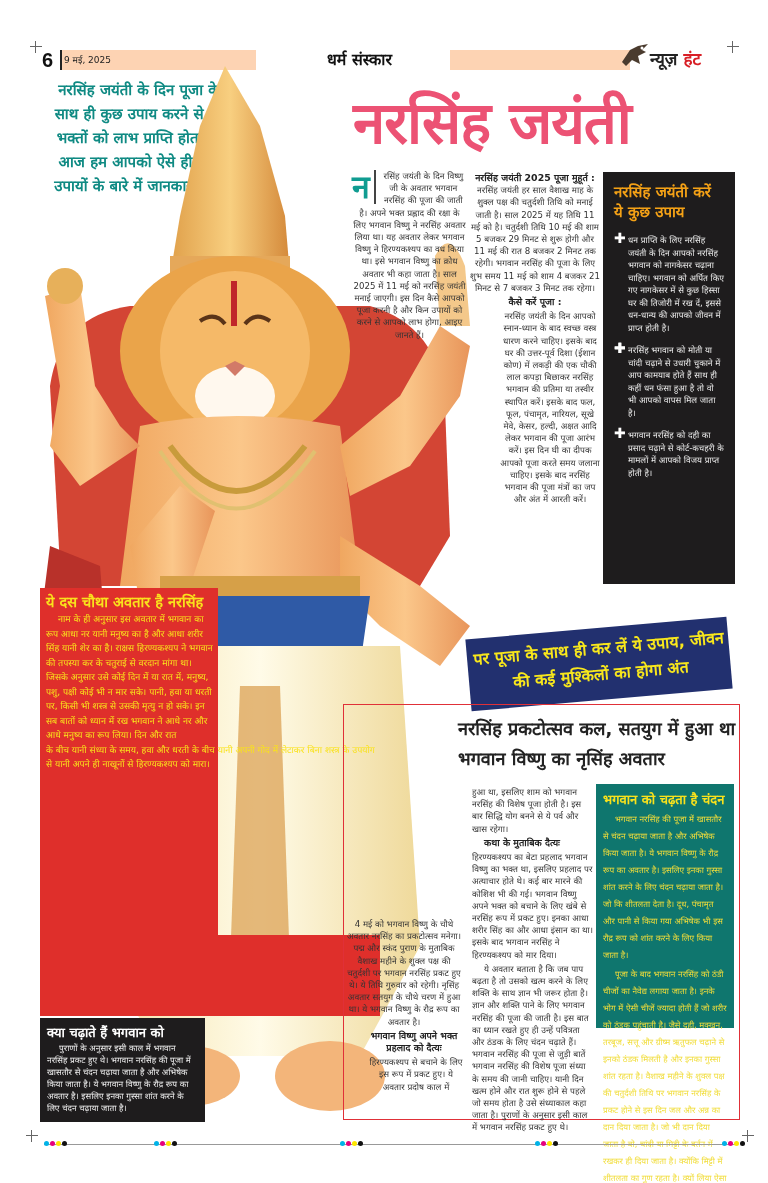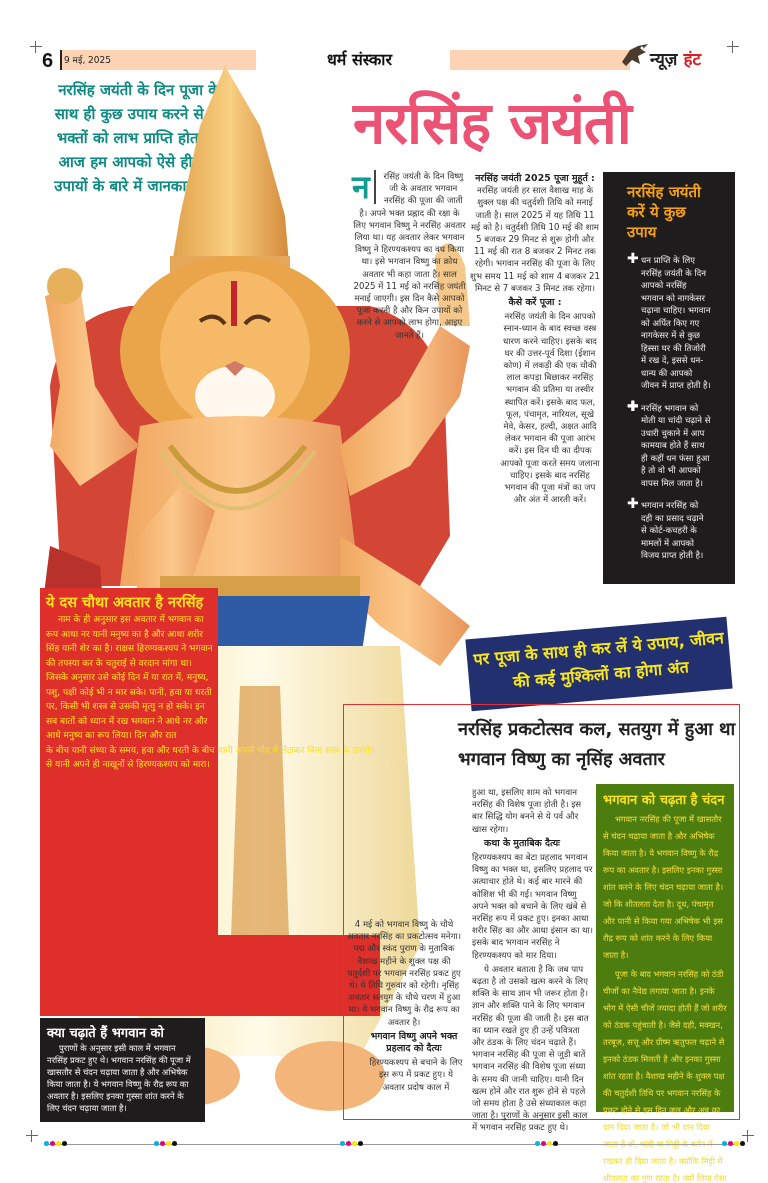--- a/index.html
+++ b/index.html
@@ -33,21 +33,21 @@
   
   .deity { position: absolute; left: 40px; top: 66px; width: 430px; height: 1060px; }
 
   
   .col { position: absolute; font-size: 8.6px; line-height: 12.2px; color: #333; }
   .col p { margin-bottom: 2px; }
   .col .hd { font-weight: bold; color: #222; font-size: 9.4px; }
   .dropcap { float: left; font: bold 32px "DejaVu Sans", sans-serif; color: #109c91; line-height: 34px; margin-right: 4px; border-right: 2px solid #444; padding-right: 4px; }
 
   
-  .blackbox { position: absolute; left: 603px; top: 172px; width: 132px; height: 412px; background: #1e1c1d; padding: 10px 24px; }
+  .blackbox { position: absolute; left: 603px; top: 172px; width: 132px; height: 412px; background: #1e1c1d; padding: 10px 11px; }
   .blackbox .bh { font: bold 15px "DejaVu Sans", sans-serif; color: #f4a116; line-height: 20px; margin-bottom: 12px; }
   .blackbox .it { position: relative; padding-left: 14px; font-size: 8.5px; line-height: 12.5px; color: #eee; margin-bottom: 10px; }
   .blackbox .it .pl { position: absolute; left: 0; top: -2px; font-size: 14px; color: #fff; font-weight: bold; }
 
   
   .banner { position: absolute; left: 468px; top: 628px; width: 262px; height: 72px; background: #22306f; transform: rotate(-5deg); transform-origin: center; }
   .banner .bt { position: absolute; left: 6px; top: 8px; width: 252px; text-align: center; font: bold 16px "DejaVu Sans", sans-serif; color: #f8e71c; line-height: 26px; }
 
   
   .redbox { position: absolute; left: 343px; top: 704px; width: 397px; height: 416px; border: 1px solid #e03038; }
@@ -60,21 +60,21 @@
   .redleft-txt .rh { font: bold 14.5px "DejaVu Sans", sans-serif; color: #f9e21c; line-height: 20px; }
   .redleft-txt .rb { font-size: 9px; color: #f9e21c; line-height: 14.5px; }
   .redleft-txt .narrow { width: 168px; }
 
   
   .blk2 { position: absolute; left: 40px; top: 1018px; width: 165px; height: 104px; background: #1e1c1d; padding: 6px 7px; }
   .blk2 .h { font: bold 13px "DejaVu Sans", sans-serif; color: #fff; line-height: 18px; }
   .blk2 .b { font-size: 8.4px; color: #eee; line-height: 12px; }
 
   
-  .blk3 { position: absolute; left: 596px; top: 784px; width: 138px; height: 328px; background: #4d7c0f; padding: 7px 7px; }
+  .blk3 { position: absolute; left: 596px; top: 784px; width: 138px; height: 244px; background: #0f766e; padding: 7px 7px; }
   .blk3 .h { font: bold 13px "DejaVu Sans", sans-serif; color: #f9e21c; line-height: 18px; margin-bottom: 2px; }
   .blk3 .b { font-size: 8.3px; color: #f1dd3a; line-height: 17px; margin-bottom: 2px; }
 
   
   .regline { position: absolute; left: 44px; top: 1144px; width: 694px; height: 1px; background: #999; }
   .reg { position: absolute; top: 1141px; height: 7px; display: flex; gap: 0; }
   .reg span { width: 5px; height: 5px; border-radius: 50%; display: inline-block; margin-right: 1px; }
 </style>
 </head>
 <body>

